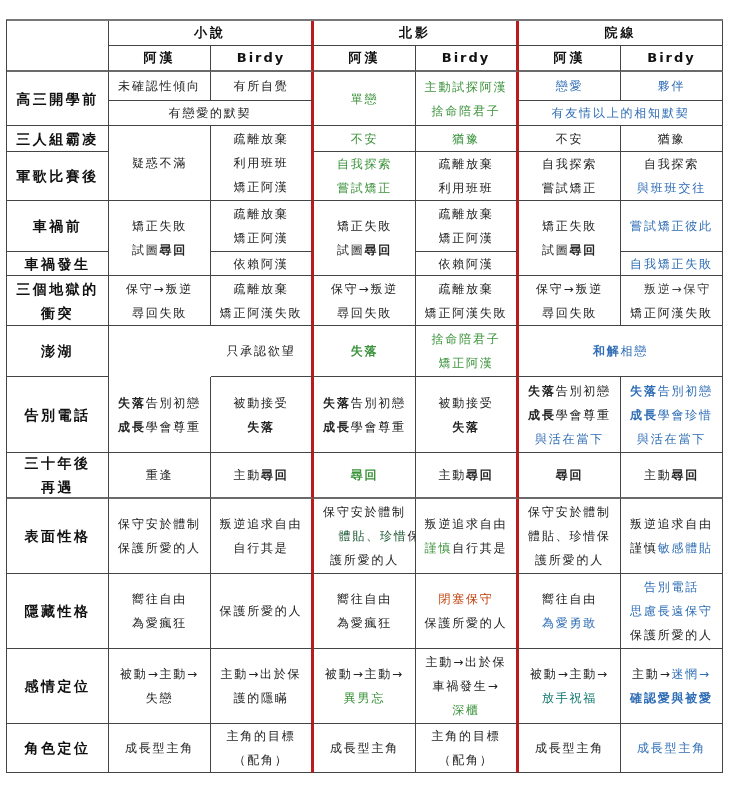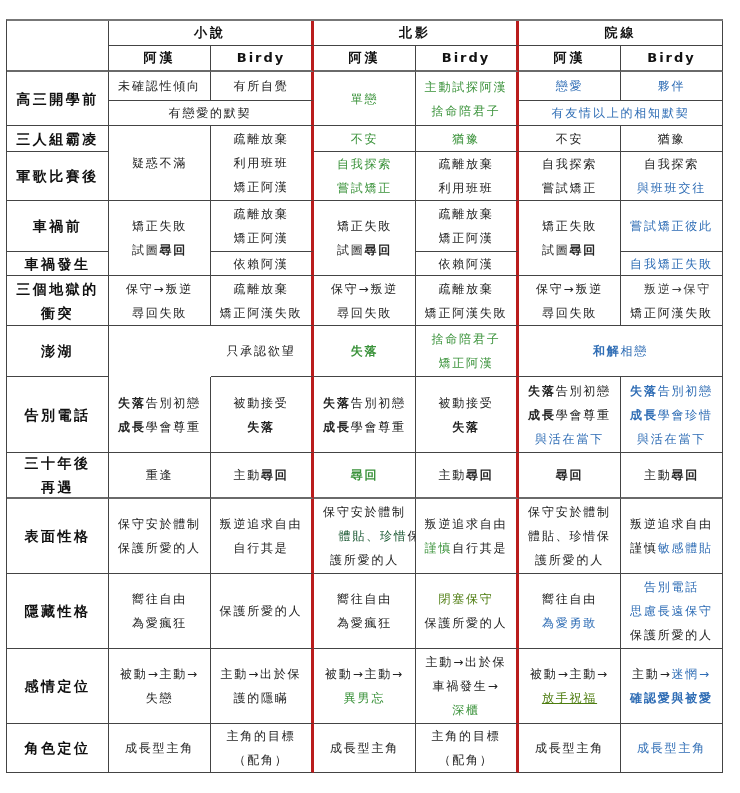--- a/index.html
+++ b/index.html
@@ -314,21 +314,21 @@
     <div class="ln"><span>為愛瘋狂</span></div>
   </div>
   <div class="c tr" style="grid-area:14/3/15/4">
       <div class="ln"><span>保護所愛的人</span></div>
     </div>
   <div class="c" style="grid-area:14/4/15/5">
     <div class="ln"><span>嚮往自由</span></div>
     <div class="ln"><span>為愛瘋狂</span></div>
   </div>
   <div class="c tr" style="grid-area:14/5/15/6">
-    <div class="ln"><span style="color: #4d7c0f;">閉塞保守</span></div>
+    <div class="ln"><span style="color: #c2410c;">閉塞保守</span></div>
     <div class="ln"><span>保護所愛的人</span></div>
   </div>
   <div class="c" style="grid-area:14/6/15/7">
     <div class="ln"><span>嚮往自由</span></div>
     <div class="ln"><span style="color: rgb(47, 109, 181);">為愛勇敢</span></div>
   </div>
   <div class="c" style="grid-area:14/7/15/8">
     <div class="ln"><span style="color: rgb(47, 109, 181);">告別電話</span></div>
     <div class="ln"><span style="color: rgb(47, 109, 181);">思慮長遠保守</span></div>
     <div class="ln"><span>保護所愛的人</span></div>
@@ -349,21 +349,21 @@
     <div class="ln"><span>被動→主動→</span></div>
     <div class="ln"><span style="color: rgb(58, 146, 58);">異男忘</span></div>
   </div>
   <div class="c tr" style="grid-area:15/5/16/6">
     <div class="ln"><span>主動→出於保</span></div>
     <div class="ln"><span>車禍發生→</span></div>
     <div class="ln"><span style="color: rgb(58, 146, 58); text-align: center;">深櫃</span></div>
   </div>
   <div class="c" style="grid-area:15/6/16/7">
     <div class="ln"><span>被動→主動→</span></div>
-    <div class="ln"><span style="color: #4d7c0f; text-decoration: underline;">放手祝福</span></div>
+    <div class="ln"><span style="color: #0f766e;">放手祝福</span></div>
   </div>
   <div class="c" style="grid-area:15/7/16/8">
     <div class="ln"><span>主動→</span><span style="color: rgb(47, 109, 181);">迷惘→</span></div>
     <div class="ln"><span style="color: rgb(47, 109, 181); font-weight: bold;">確認愛與被愛</span></div>
   </div>
 
   <div class="c lb" style="grid-area:16/1/17/2">
       <div class="ln"><span>角色定位</span></div>
     </div>
   <div class="c" style="grid-area:16/2/17/3">

